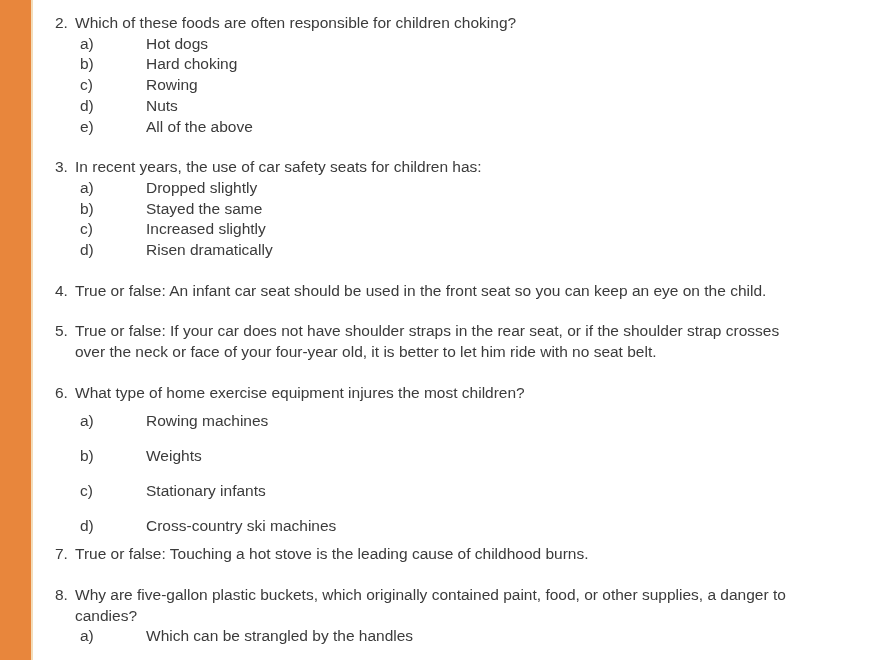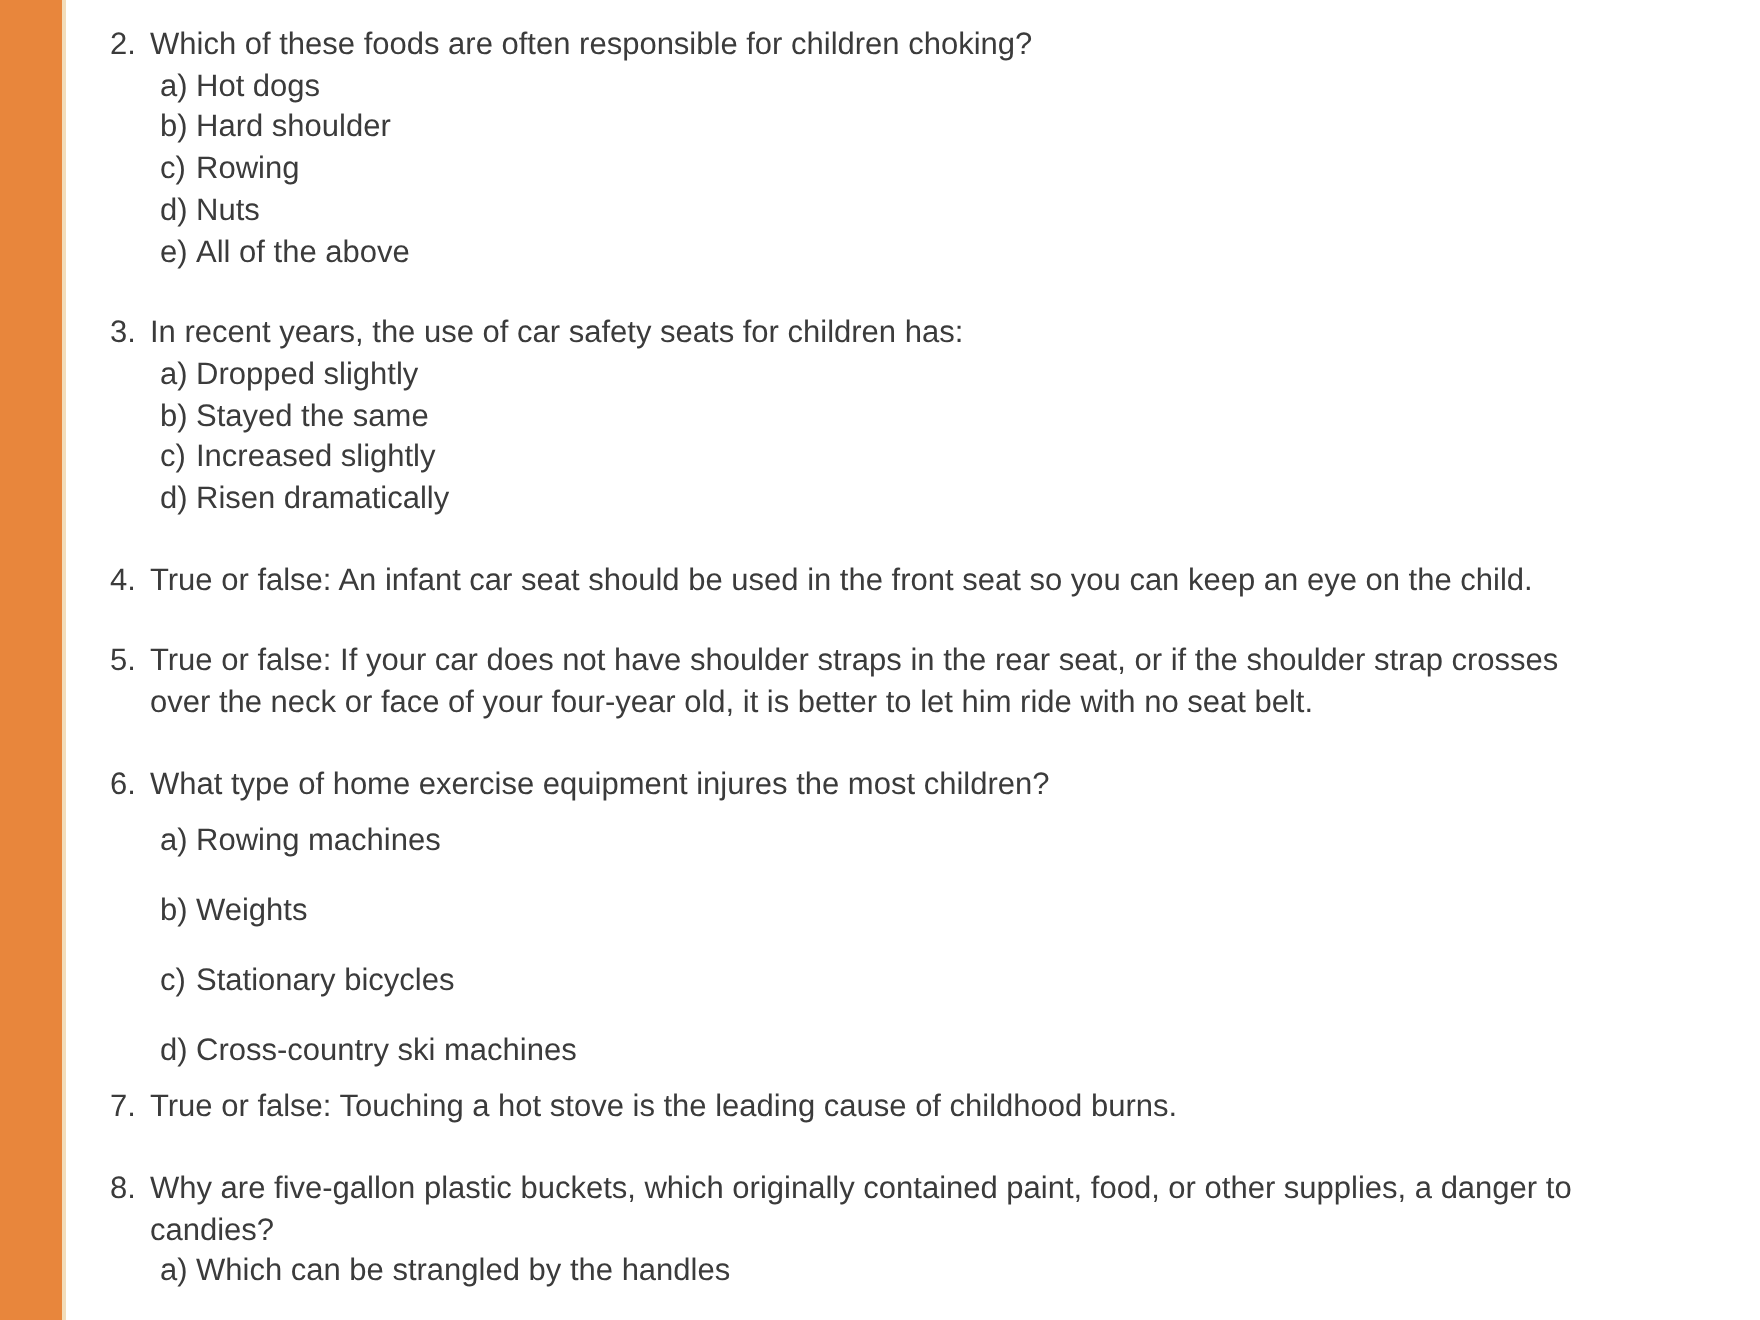--- a/index.html
+++ b/index.html
@@ -40,21 +40,21 @@
     flex: 0 0 20px;
     width: 20px;
   }
   .q-text { flex: 1; }
   .opts { margin-left: 25px; }
   .opt { display: flex; align-items: flex-start; }
   .opt-label {
     flex: 0 0 18px;
     width: 18px;
   }
-  .opt-text { flex: 1; }
+  .opt-text { flex: 1; margin-left: 48px; }
   .opts-wide .opt { margin-top: 14.3px; }
   .opts-wide .opt:first-child { margin-top: 7px; }
 </style>
 </head>
 <body>
 
 <div class="accent-bar"></div>
 
 <div class="doc">
 
@@ -63,21 +63,21 @@
       <span class="q-num">2.</span>
       <div class="q-text">Which of these foods are often responsible for children choking?</div>
     </div>
     <div class="opts">
       <div class="opt">
         <span class="opt-label">a)</span>
         <span class="opt-text">Hot dogs</span>
       </div>
       <div class="opt">
         <span class="opt-label">b)</span>
-        <span class="opt-text">Hard shoulder</span>
+        <span class="opt-text">Hard choking</span>
       </div>
       <div class="opt">
         <span class="opt-label">c)</span>
         <span class="opt-text">Rowing</span>
       </div>
       <div class="opt">
         <span class="opt-label">d)</span>
         <span class="opt-text">Nuts</span>
       </div>
       <div class="opt">
@@ -135,21 +135,21 @@
       <div class="opt">
         <span class="opt-label">a)</span>
         <span class="opt-text">Rowing machines</span>
       </div>
       <div class="opt">
         <span class="opt-label">b)</span>
         <span class="opt-text">Weights</span>
       </div>
       <div class="opt">
         <span class="opt-label">c)</span>
-        <span class="opt-text">Stationary bicycles</span>
+        <span class="opt-text">Stationary infants</span>
       </div>
       <div class="opt">
         <span class="opt-label">d)</span>
         <span class="opt-text">Cross-country ski machines</span>
       </div>
     </div>
   </div>
 
   <div class="q tight-top">
     <div class="q-line">

